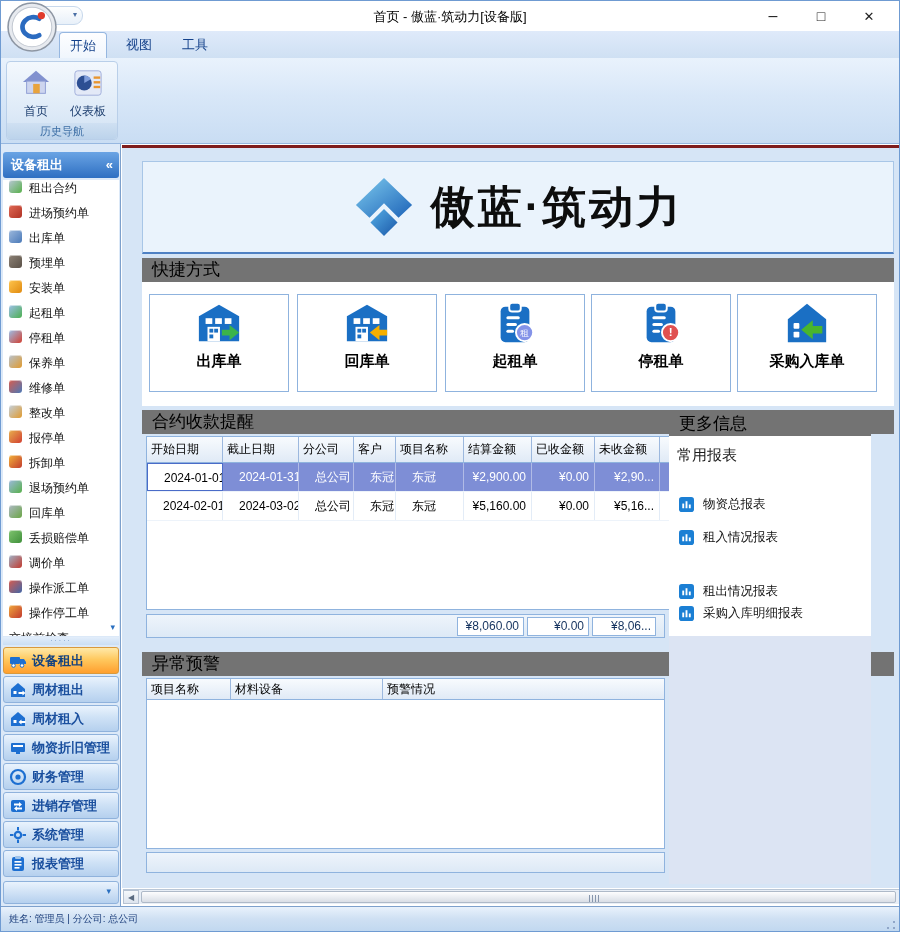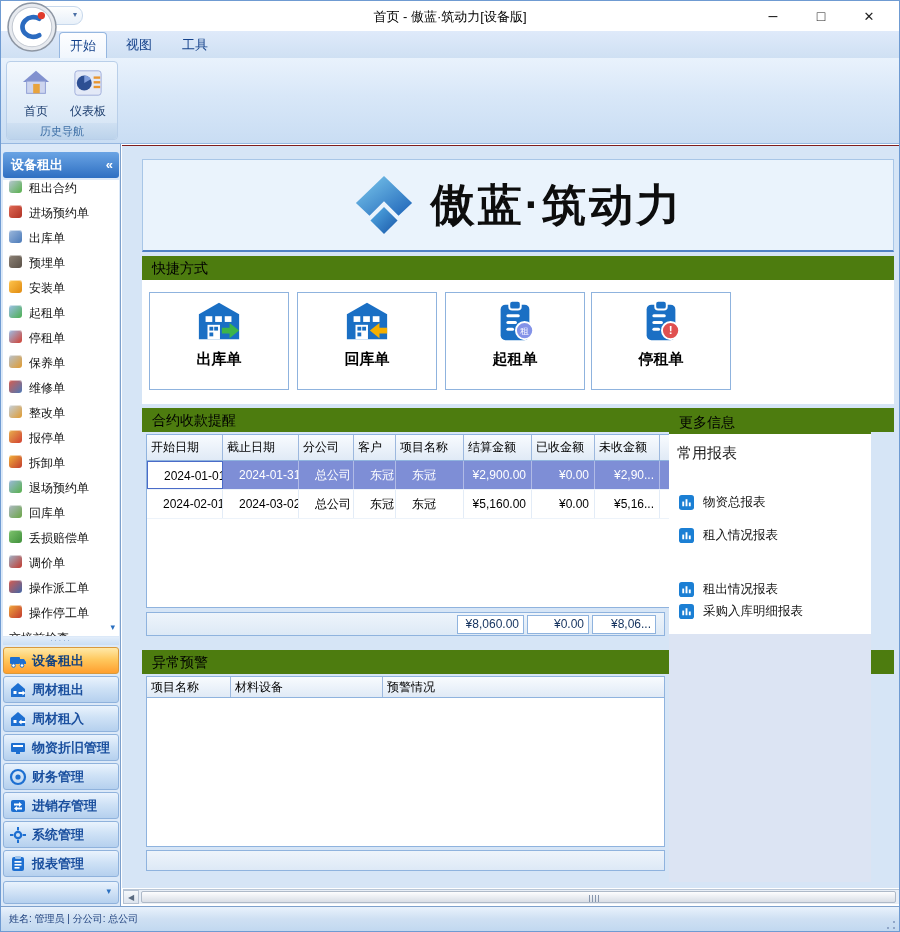--- a/index.html
+++ b/index.html
@@ -86,27 +86,27 @@
           background:linear-gradient(#eaf3fd,#cfe2f6 45%,#b5d0ee); display:flex; align-items:center;
           gap:5px; padding-left:5px; font-size:13px; font-weight:bold; color:#1a4f9e; cursor:default; }
   .nav-item.active { background:linear-gradient(#ffe9a9,#ffc95f 45%,#ff9f2f); border-color:#d9993c; color:#16437f; }
   #sb-more { position:absolute; left:2px; top:737px; width:116px; height:23px; border:1px solid #8fb2dc;
           border-radius:3px; background:linear-gradient(#eaf3fd,#b5d0ee); }
   #sb-more .more-arrow { position:absolute; right:7px; top:4px; color:#2a6fc0; font-size:9px; }
   #sb-more .more-arrow::before { content:"▾"; }
 
   
   #content { position:absolute; left:121px; top:144px; width:778px; height:743px;
-             background:#d6e5f6; border-top:1px solid #7f1d1d; }
+             background:#d6e5f6; border-top:3px solid #7f1d1d; }
   #banner { position:absolute; left:20px; top:13px; width:752px; height:93px; background:#eaf3fc;
             border:1px solid #a8c6e7; border-bottom:2px solid #4f81c4; display:flex; align-items:center;
             justify-content:center; gap:16px; }
   #brand-text { font-size:44px; font-weight:bold; color:#0d0d0d; letter-spacing:3px; }
 
-  .panel-header { position:absolute; height:24px; background:#4d7c0f; font-size:14px; color:#000;
+  .panel-header { position:absolute; height:24px; background:#737373; font-size:17px; color:#000;
             line-height:24px; padding-left:10px; }
   #shortcuts-hd { left:20px; top:110px; width:752px; }
   #shortcuts-bd { position:absolute; left:20px; top:134px; width:752px; height:124px; background:#fff; }
   .sc-card { position:absolute; top:12px; width:140px; height:98px; background:#fff; border:1px solid #8fb3de;
             display:flex; flex-direction:column; align-items:center; cursor:default; }
   .sc-card .sc-ic { margin-top:5px; }
   .sc-card .sc-lab { font-size:15px; font-weight:bold; color:#000; margin-top:2px; }
   #sc-0{left:7px;} #sc-1{left:155px;} #sc-2{left:303px;} #sc-3{left:449px;} #sc-4{left:595px;}
 
   #payments-hd { left:20px; top:262px; width:752px; }
@@ -464,20 +464,31 @@
               <rect x="18" y="3" width="12" height="9" rx="3" fill="#1a6fc4" stroke="#fff" stroke-width="2"></rect>
               <rect x="15" y="17" width="14" height="3.2" rx="1.6" fill="#fff"></rect>
               <rect x="15" y="24" width="11" height="3.2" rx="1.6" fill="#fff"></rect>
               <rect x="15" y="31" width="8" height="3.2" rx="1.6" fill="#fff"></rect>
               <circle cx="34" cy="34" r="9" fill="#e05050" stroke="#fff" stroke-width="2"></circle>
               <text x="34" y="38" font-size="12" font-weight="bold" fill="#fff" text-anchor="middle">!</text>
             </svg>
         </span>
         <span class="sc-lab">停租单</span>
       </div>
+      <div id="sc-4" class="sc-card">
+        <span class="sc-ic">
+          <svg width="46" height="46" viewBox="0 0 48 48">
+              <path d="M24 4 L44 20 V44 H4 V20 Z" fill="#1a6fc4"></path>
+              <rect x="10" y="24" width="6" height="6" rx="1" fill="#fff"></rect>
+              <rect x="10" y="33" width="6" height="6" rx="1" fill="#fff"></rect>
+              <path d="M40 27 h-10 v-6 l-12 10 12 10 v-6 h10 Z" fill="#49b52e"></path>
+            </svg>
+        </span>
+        <span class="sc-lab">采购入库单</span>
+      </div>
     </div>
 
     <div id="payments-hd" class="panel-header">合约收款提醒</div>
     <div id="payments-grid">
       <div class="grid-head">
         <div class="gh-cell c0">开始日期</div>
         <div class="gh-cell c1">截止日期</div>
         <div class="gh-cell c2">分公司</div>
         <div class="gh-cell c3">客户</div>
         <div class="gh-cell c4">项目名称</div>

